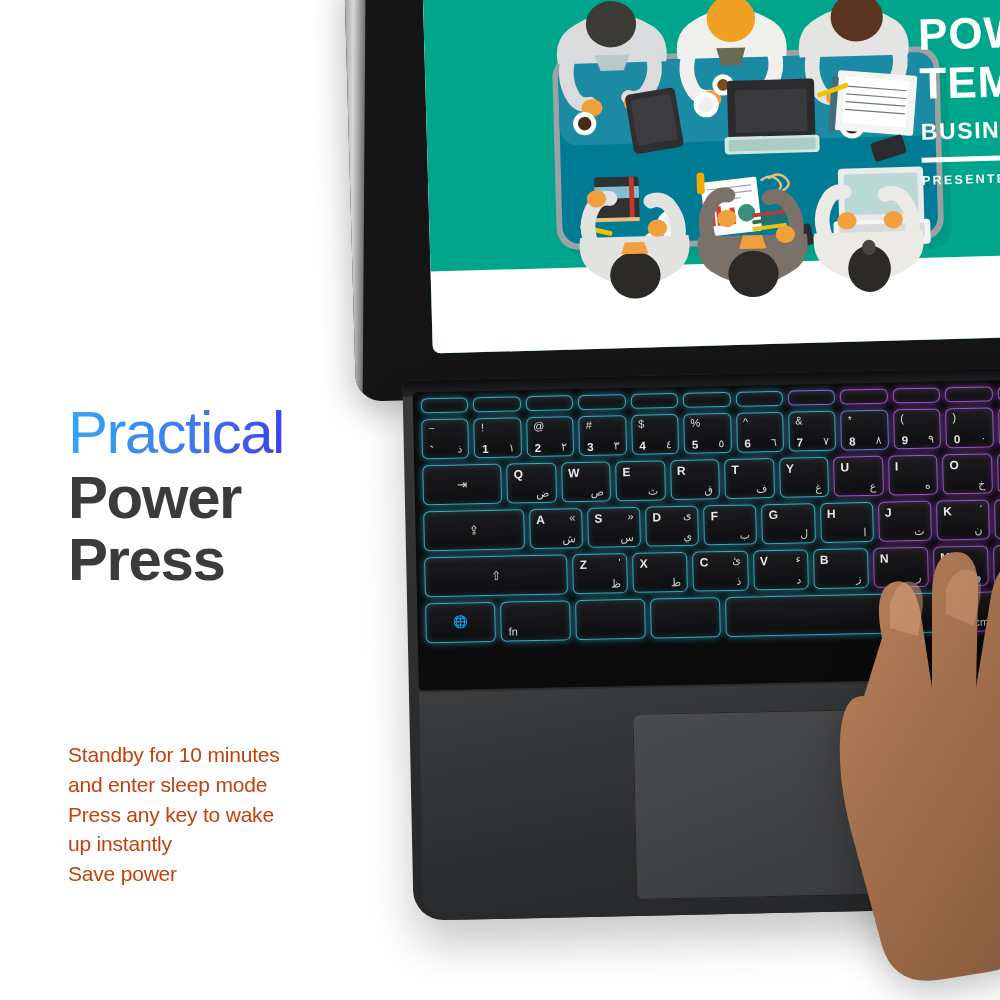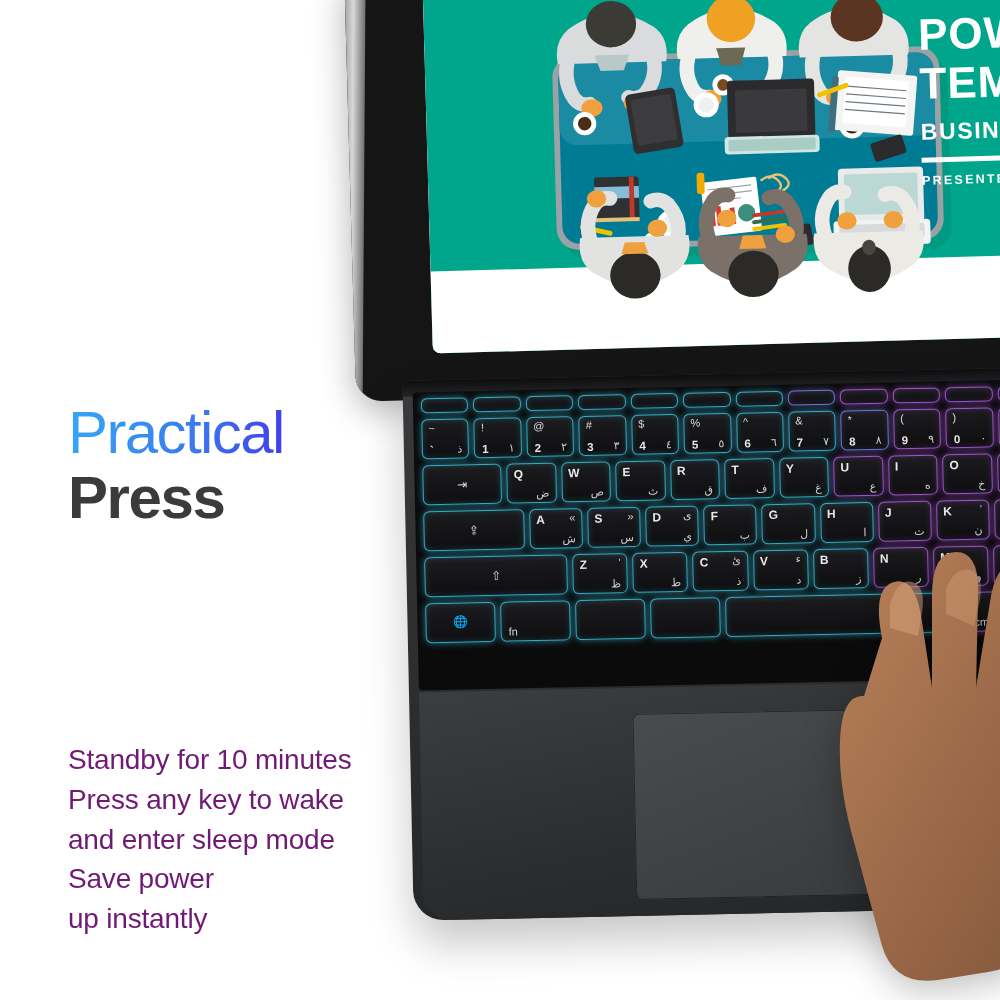--- a/index.html
+++ b/index.html
@@ -17,21 +17,21 @@
     -webkit-background-clip:text;background-clip:text;color:transparent;
     -webkit-text-fill-color:transparent;margin:0 0 4px 0;
   }
   .head{
     font-size:60px;font-weight:700;line-height:1.03;letter-spacing:-1.4px;
     color:#3b3b3b;margin:0;
   }
   .head span{display:block;}
   .body-copy{
     position:absolute;left:68px;top:740px;width:300px;
-    font-size:28px;line-height:1.42;color:#701a75;font-weight:400;letter-spacing:-0.2px;
+    font-size:21px;line-height:1.42;color:#c2410c;font-weight:400;letter-spacing:-0.2px;
   }
   .body-copy span{display:block;white-space:nowrap;}
 
   
   .laptop{position:absolute;left:330px;top:-14px;width:700px;height:1020px;}
 
   
   .lid{
     position:absolute;left:20px;top:-24px;width:700px;height:430px;
     background:#151515;border-radius:26px;
@@ -123,30 +123,31 @@
   .hand-left{left:490px;top:560px;width:330px;height:470px;}
 </style>
 </head>
 <body>
 
 <div class="stage">
 
   <div class="copy">
     <div class="kicker">Practical</div>
     <div class="head">
+      <span>Power</span>
       <span>Press</span>
     </div>
   </div>
 
   <div class="body-copy">
     <span>Standby for 10 minutes</span>
+    <span>and enter sleep mode</span>
     <span>Press any key to wake</span>
-    <span>and enter sleep mode</span>
+    <span>up instantly</span>
     <span>Save power</span>
-    <span>up instantly</span>
   </div>
 
   <div class="laptop">
 
     <div class="lid">
       <div class="lid-edge"></div>
 
       <div class="screen">
         <div class="slide">
           <div class="slide-white"></div>

